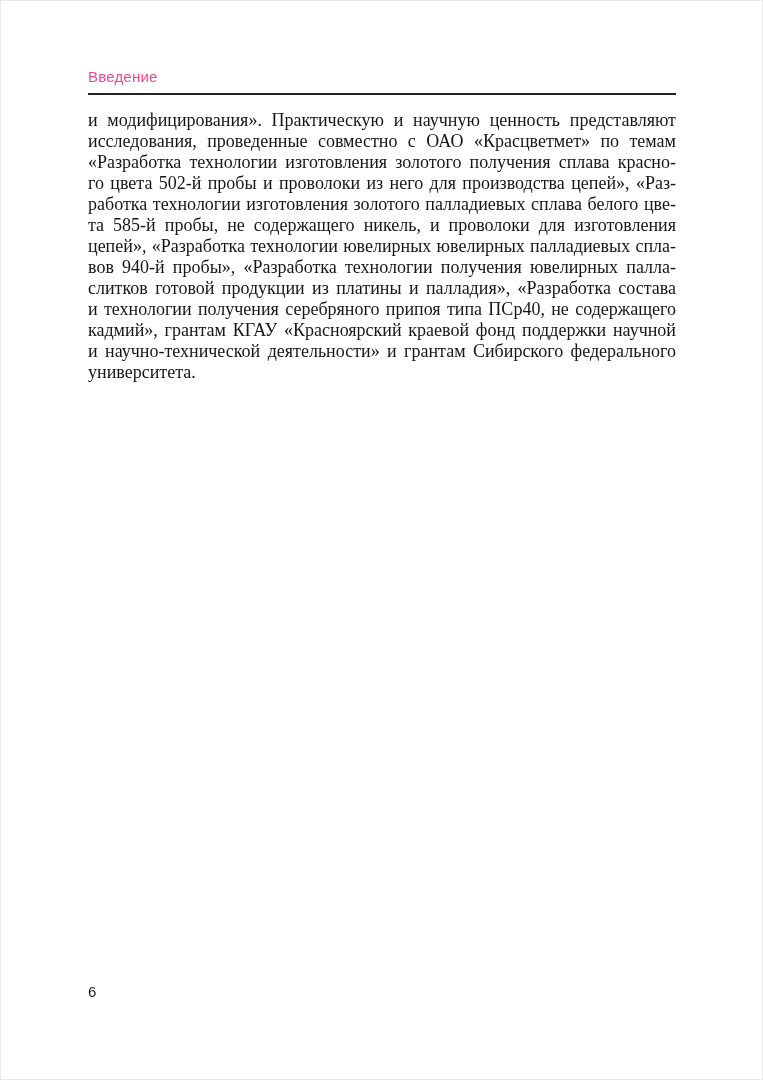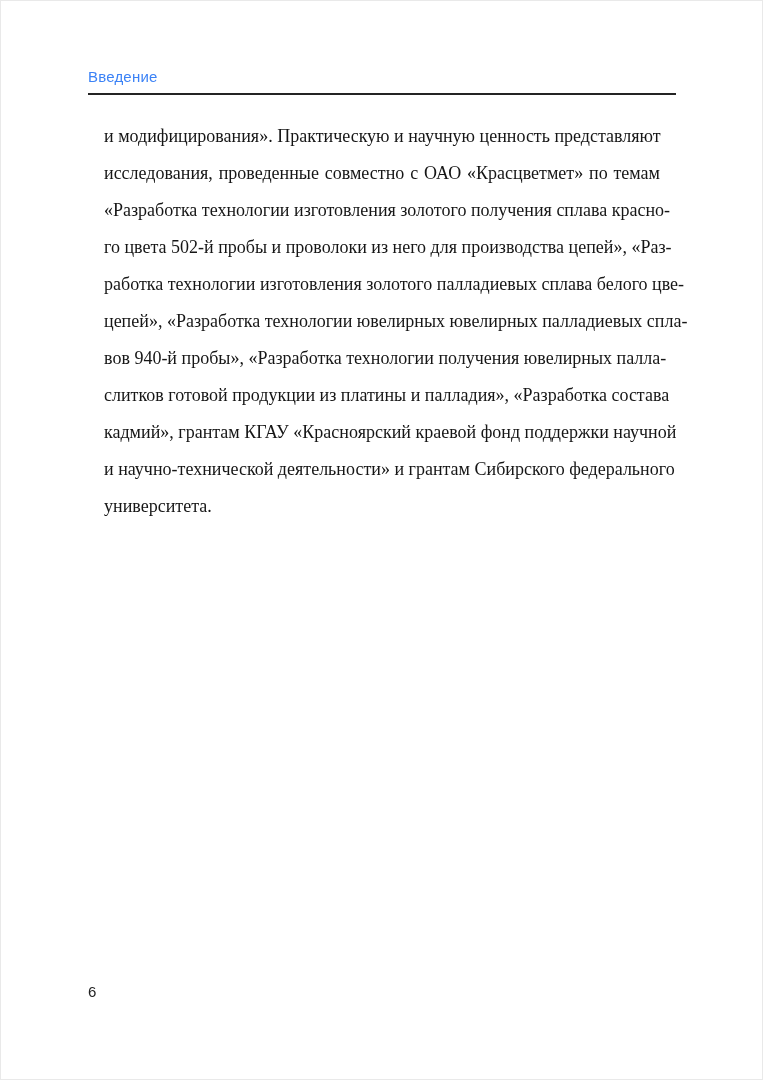--- a/index.html
+++ b/index.html
@@ -17,42 +17,42 @@
     color: #1a1a1a;
   }
   .running-header {
     position: absolute;
     top: 69px;
     left: 88px;
     width: 588px;
     font-family: "Liberation Sans", "DejaVu Sans", sans-serif;
     font-size: 15px;
     line-height: 16px;
-    color: #3b82f6;
+    color: #ec4899;
     letter-spacing: 0.2px;
   }
   .header-rule {
     position: absolute;
     top: 93px;
     left: 88px;
     width: 588px;
     height: 2px;
     background: #242424;
   }
   .body-text {
     position: absolute;
     top: 110px;
     left: 88px;
     width: 588px;
     font-family: "Liberation Serif", "DejaVu Serif", serif;
     font-size: 18px;
     color: #161616;
   }
   .body-text p.line {
-    margin: 16px;
+    margin: 0;
     height: 21px;
     line-height: 21px;
     white-space: nowrap;
     text-align: justify;
     text-align-last: justify;
   }
   .body-text p.line.last {
     text-align-last: left;
   }
   .page-number {
@@ -73,23 +73,25 @@
   <div class="running-header">Введение</div>
 
   <div class="header-rule"></div>
 
   <div class="body-text">
     <p class="line">и модифицирования». Практическую и научную ценность представляют</p>
     <p class="line">исследования, проведенные совместно с ОАО «Красцветмет» по темам</p>
     <p class="line">«Разработка технологии изготовления золотого получения сплава красно-</p>
     <p class="line">го цвета 502-й пробы и проволоки из него для производства цепей», «Раз-</p>
     <p class="line">работка технологии изготовления золотого палладиевых сплава белого цве-</p>
+    <p class="line">та 585-й пробы, не содержащего никель, и проволоки для изготовления</p>
     <p class="line">цепей», «Разработка технологии ювелирных ювелирных палладиевых спла-</p>
     <p class="line">вов 940-й пробы», «Разработка технологии получения ювелирных палла-</p>
     <p class="line">слитков готовой продукции из платины и палладия», «Разработка состава</p>
+    <p class="line">и технологии получения серебряного припоя типа ПСр40, не содержащего</p>
     <p class="line">кадмий», грантам КГАУ «Красноярский краевой фонд поддержки научной</p>
     <p class="line">и научно-технической деятельности» и грантам Сибирского федерального</p>
     <p class="line last">университета.</p>
   </div>
 
   <div class="page-number">6</div>
 
 </div>
 
 </body></html>

